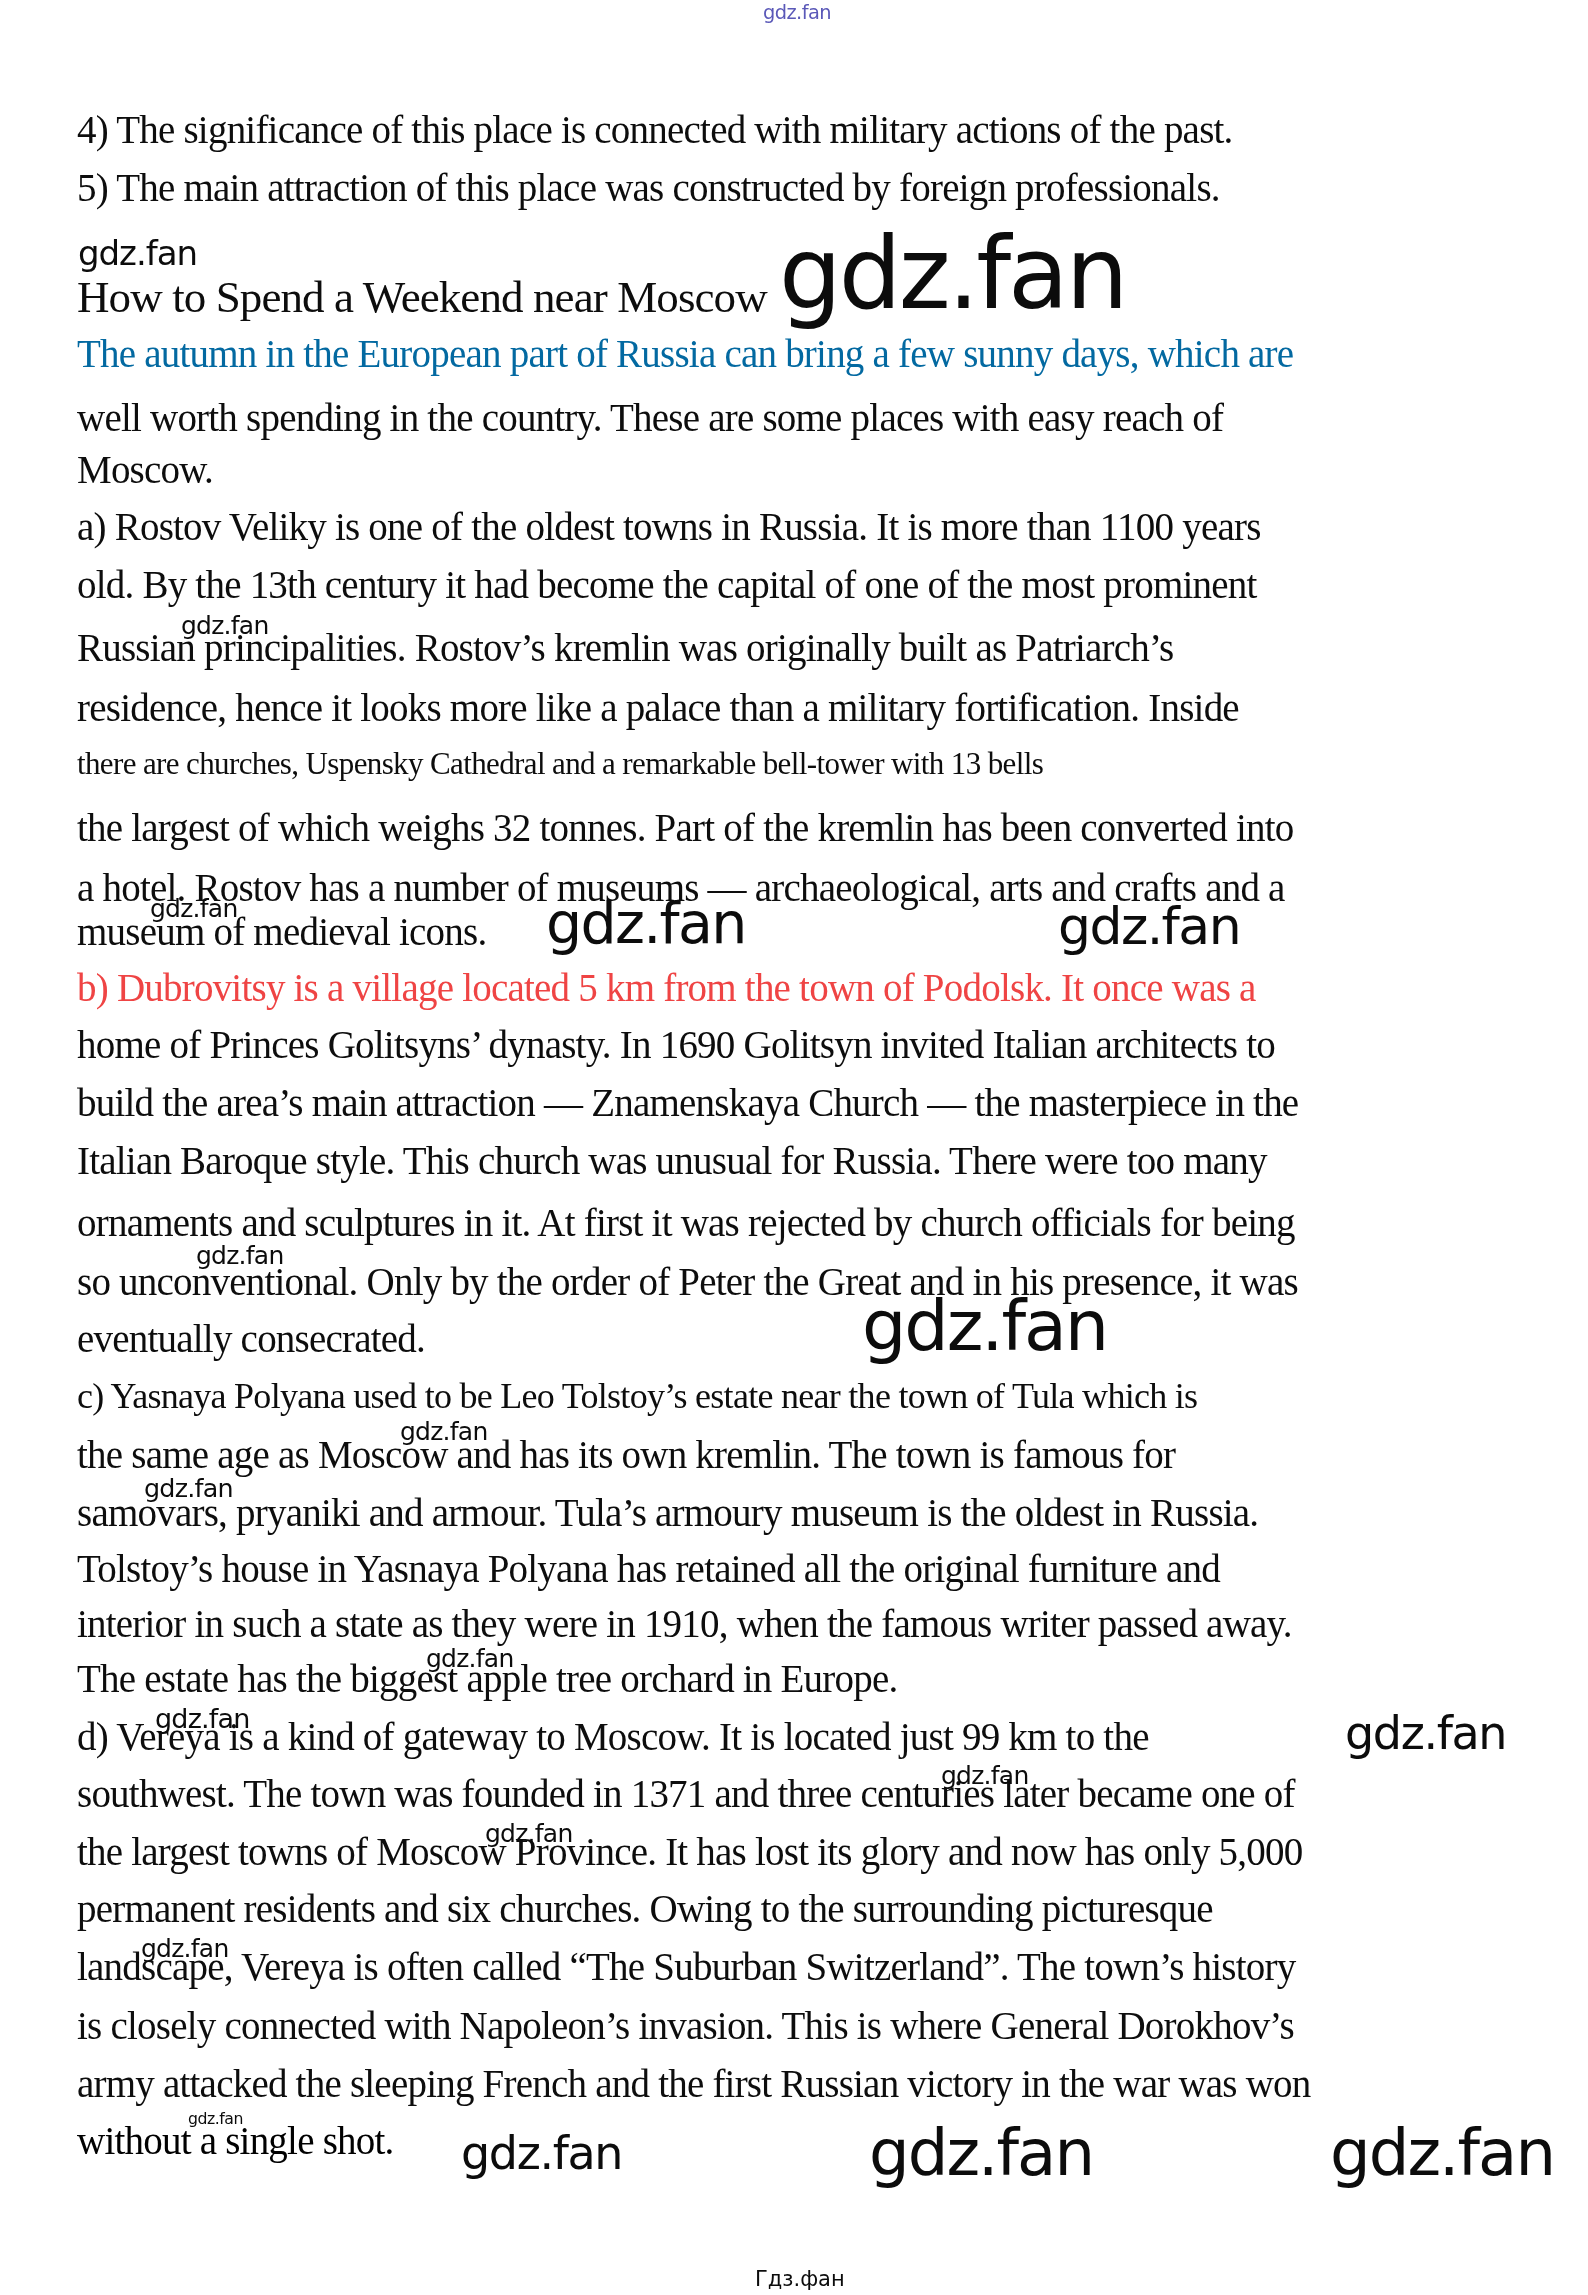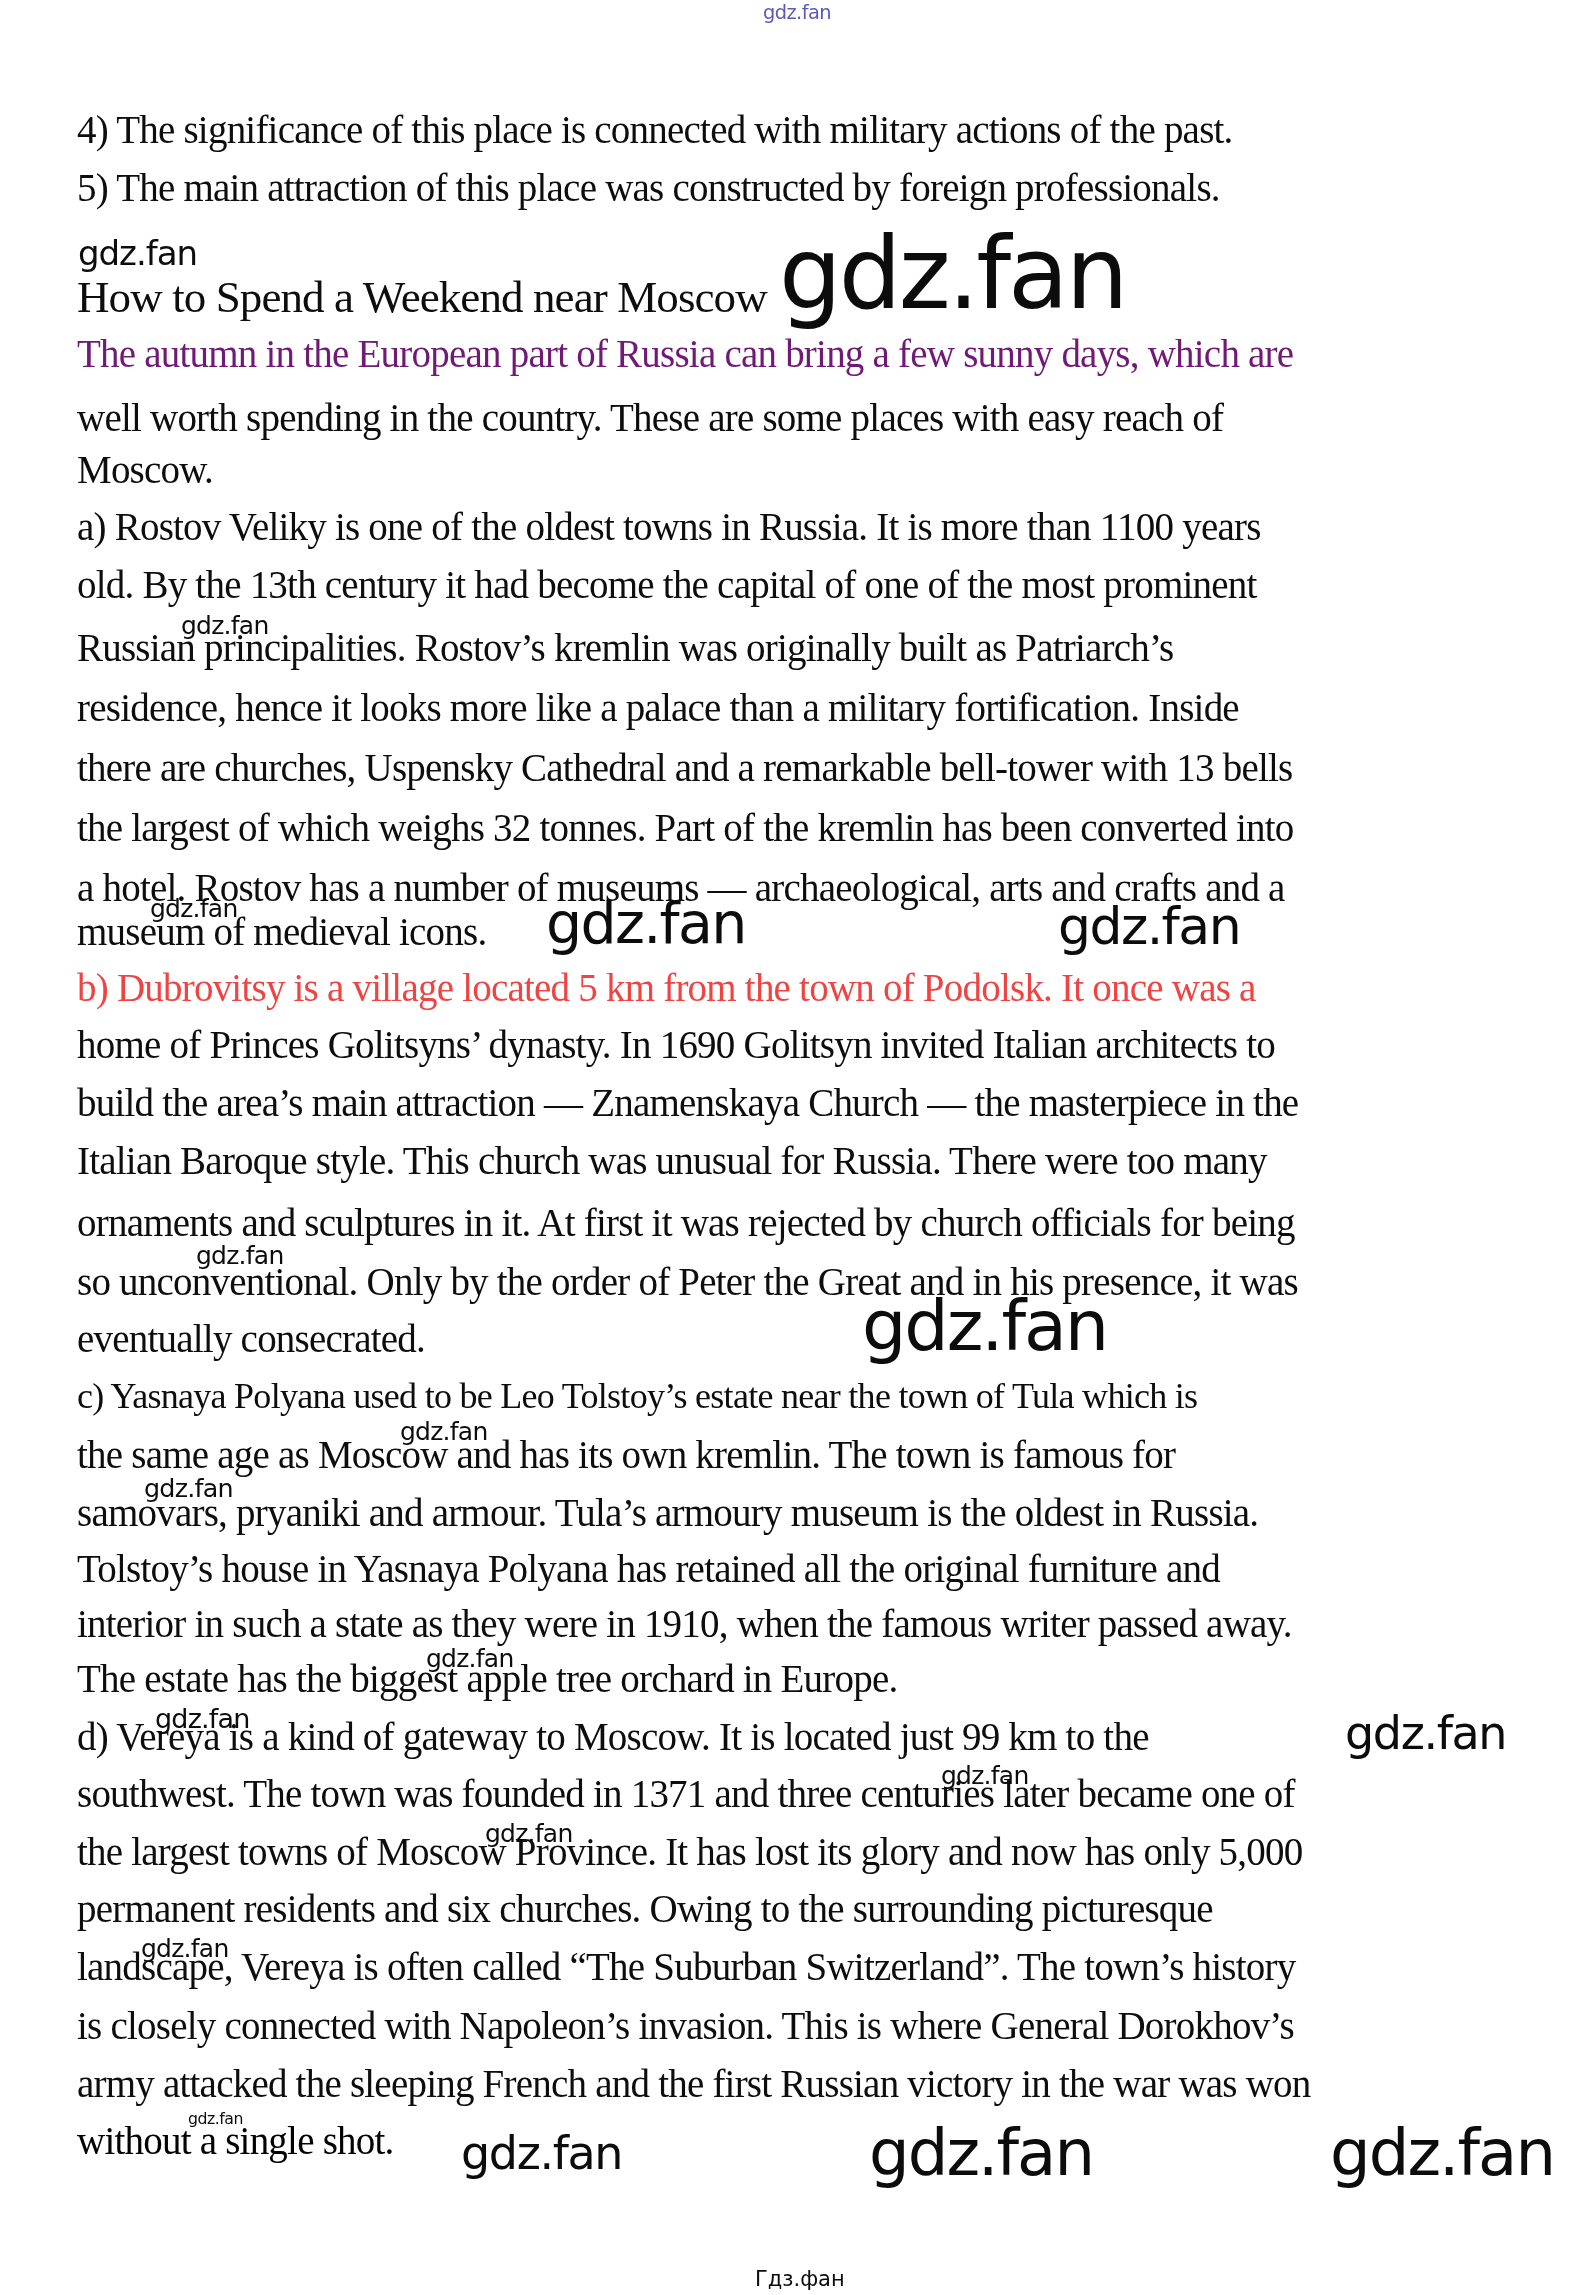--- a/index.html
+++ b/index.html
@@ -34,28 +34,28 @@
   }
 </style>
 </head>
 <body>
 
 <div id="page" style="width: 1589px; height: 2295px; background: rgb(255, 255, 255);">
   <div id="lines-layer">
       <div class="text-line" style="left: 77px; top: 110px; font-size: 39px; color: rgb(13, 13, 13);">4) The significance of this place is connected with military actions of the past.</div>
       <div class="text-line" style="left: 77px; top: 168px; font-size: 39px; color: rgb(13, 13, 13);">5) The main attraction of this place was constructed by foreign professionals.</div>
       <div class="text-line" style="left: 77px; top: 275px; font-size: 45px; color: rgb(13, 13, 13);">How to Spend a Weekend near Moscow</div>
-      <div class="text-line" style="left: 77px; top: 334px; font-size: 39px; color: #701a75;">The autumn in the European part of Russia can bring a few sunny days, which are</div>
+      <div class="text-line" style="left: 77px; top: 334px; font-size: 39px; color: #0369a1;">The autumn in the European part of Russia can bring a few sunny days, which are</div>
       <div class="text-line" style="left: 77px; top: 392px; font-size: 39px; color: rgb(13, 13, 13); margin-top: 6px;">well worth spending in the country. These are some places with easy reach of</div>
       <div class="text-line" style="left: 77px; top: 450px; font-size: 39px; color: rgb(13, 13, 13);">Moscow.</div>
       <div class="text-line" style="left: 77px; top: 507px; font-size: 39px; color: rgb(13, 13, 13);">a) Rostov Veliky is one of the oldest towns in Russia. It is more than 1100 years</div>
       <div class="text-line" style="left: 77px; top: 565px; font-size: 39px; color: rgb(13, 13, 13);">old. By the 13th century it had become the capital of one of the most prominent</div>
       <div class="text-line" style="left: 77px; top: 628px; font-size: 39px; color: rgb(13, 13, 13);">Russian principalities. Rostov’s kremlin was originally built as Patriarch’s</div>
       <div class="text-line" style="left: 77px; top: 688px; font-size: 39px; color: rgb(13, 13, 13);">residence, hence it looks more like a palace than a military fortification. Inside</div>
-      <div class="text-line" style="left: 77px; top: 748px; font-size: 39px; color: rgb(13, 13, 13);">there are churches, Uspensky Cathedral and a remarkable bell-tower with 13 bells</div>
+      <div class="text-line" style="left: 77px; top: 748px; font-size: 31px; color: rgb(13, 13, 13);">there are churches, Uspensky Cathedral and a remarkable bell-tower with 13 bells</div>
       <div class="text-line" style="left: 77px; top: 808px; font-size: 39px; color: rgb(13, 13, 13);">the largest of which weighs 32 tonnes. Part of the kremlin has been converted into</div>
       <div class="text-line" style="left: 77px; top: 868px; font-size: 39px; color: rgb(13, 13, 13);">a hotel. Rostov has a number of museums — archaeological, arts and crafts and a</div>
       <div class="text-line" style="left: 77px; top: 912px; font-size: 39px; color: rgb(13, 13, 13);">museum of medieval icons.</div>
       <div class="text-line" style="left: 77px; top: 968px; font-size: 39px; color: #ef4444;">b) Dubrovitsy is a village located 5 km from the town of Podolsk. It once was a</div>
       <div class="text-line" style="left: 77px; top: 1025px; font-size: 39px; color: rgb(13, 13, 13);">home of Princes Golitsyns’ dynasty. In 1690 Golitsyn invited Italian architects to</div>
       <div class="text-line" style="left: 77px; top: 1083px; font-size: 39px; color: rgb(13, 13, 13);">build the area’s main attraction — Znamenskaya Church — the masterpiece in the</div>
       <div class="text-line" style="left: 77px; top: 1141px; font-size: 39px; color: rgb(13, 13, 13);">Italian Baroque style. This church was unusual for Russia. There were too many</div>
       <div class="text-line" style="left: 77px; top: 1203px; font-size: 39px; color: rgb(13, 13, 13);">ornaments and sculptures in it. At first it was rejected by church officials for being</div>
       <div class="text-line" style="left: 77px; top: 1262px; font-size: 39px; color: rgb(13, 13, 13);">so unconventional. Only by the order of Peter the Great and in his presence, it was</div>
       <div class="text-line" style="left: 77px; top: 1319px; font-size: 39px; color: rgb(13, 13, 13);">eventually consecrated.</div>

